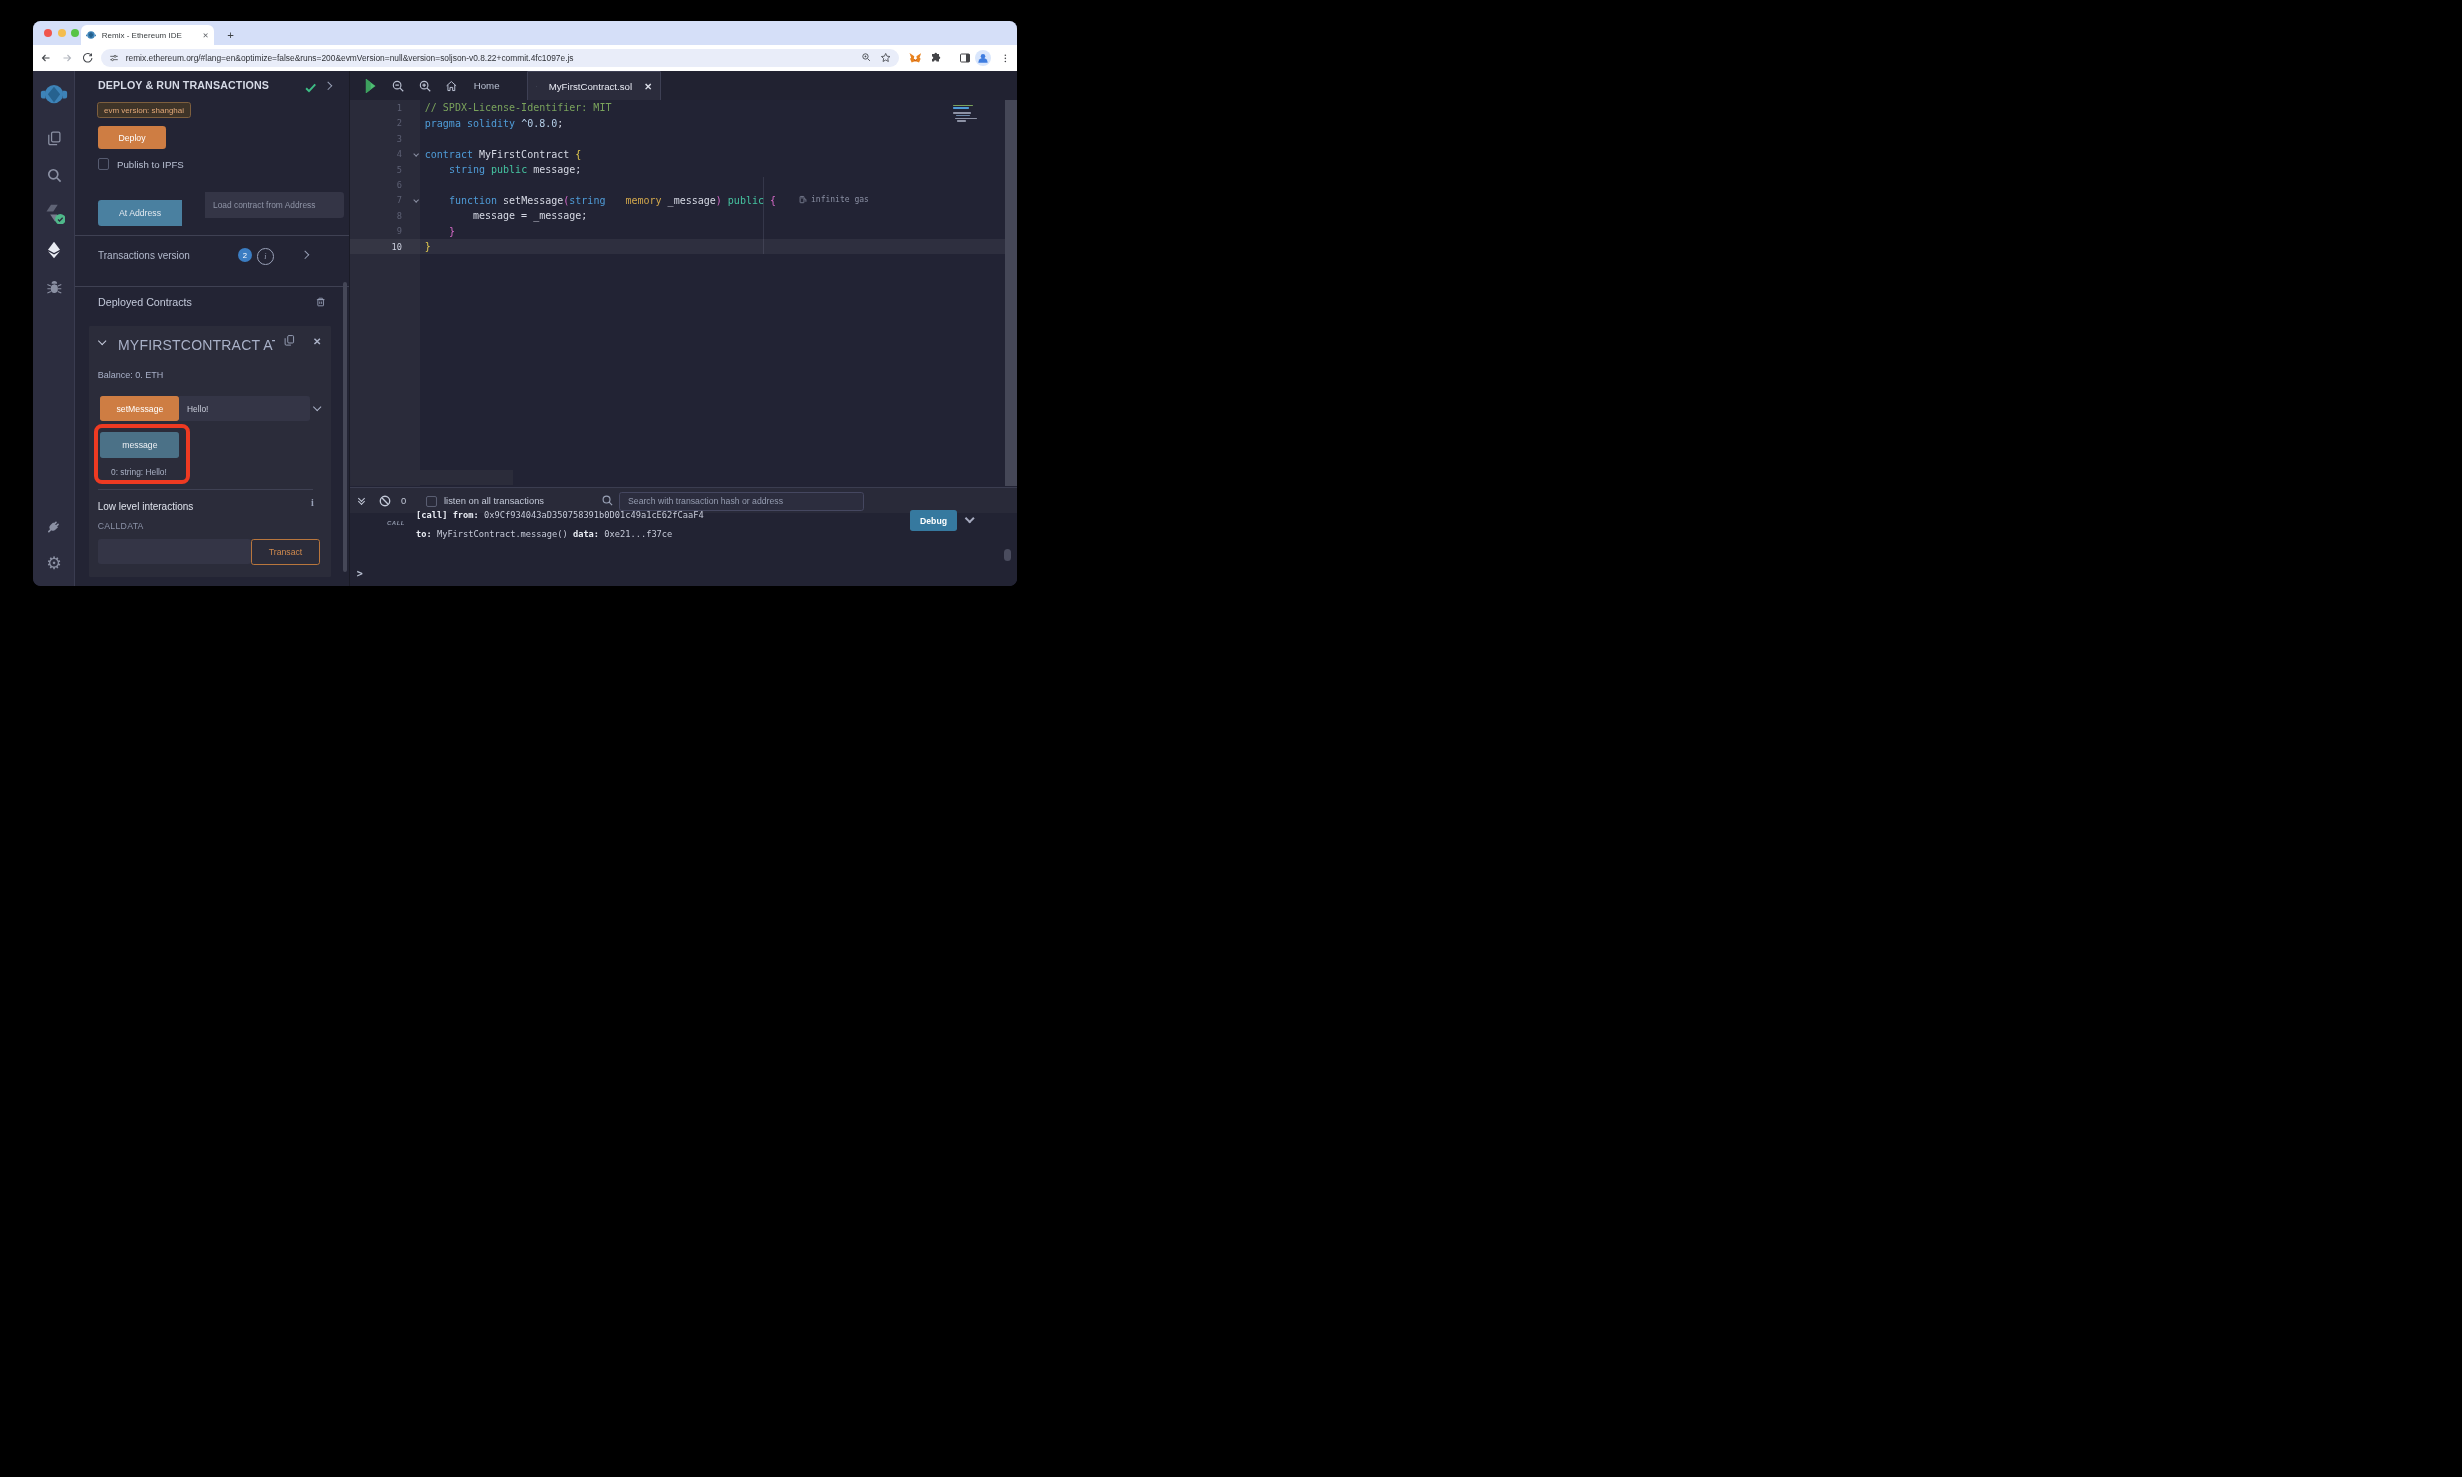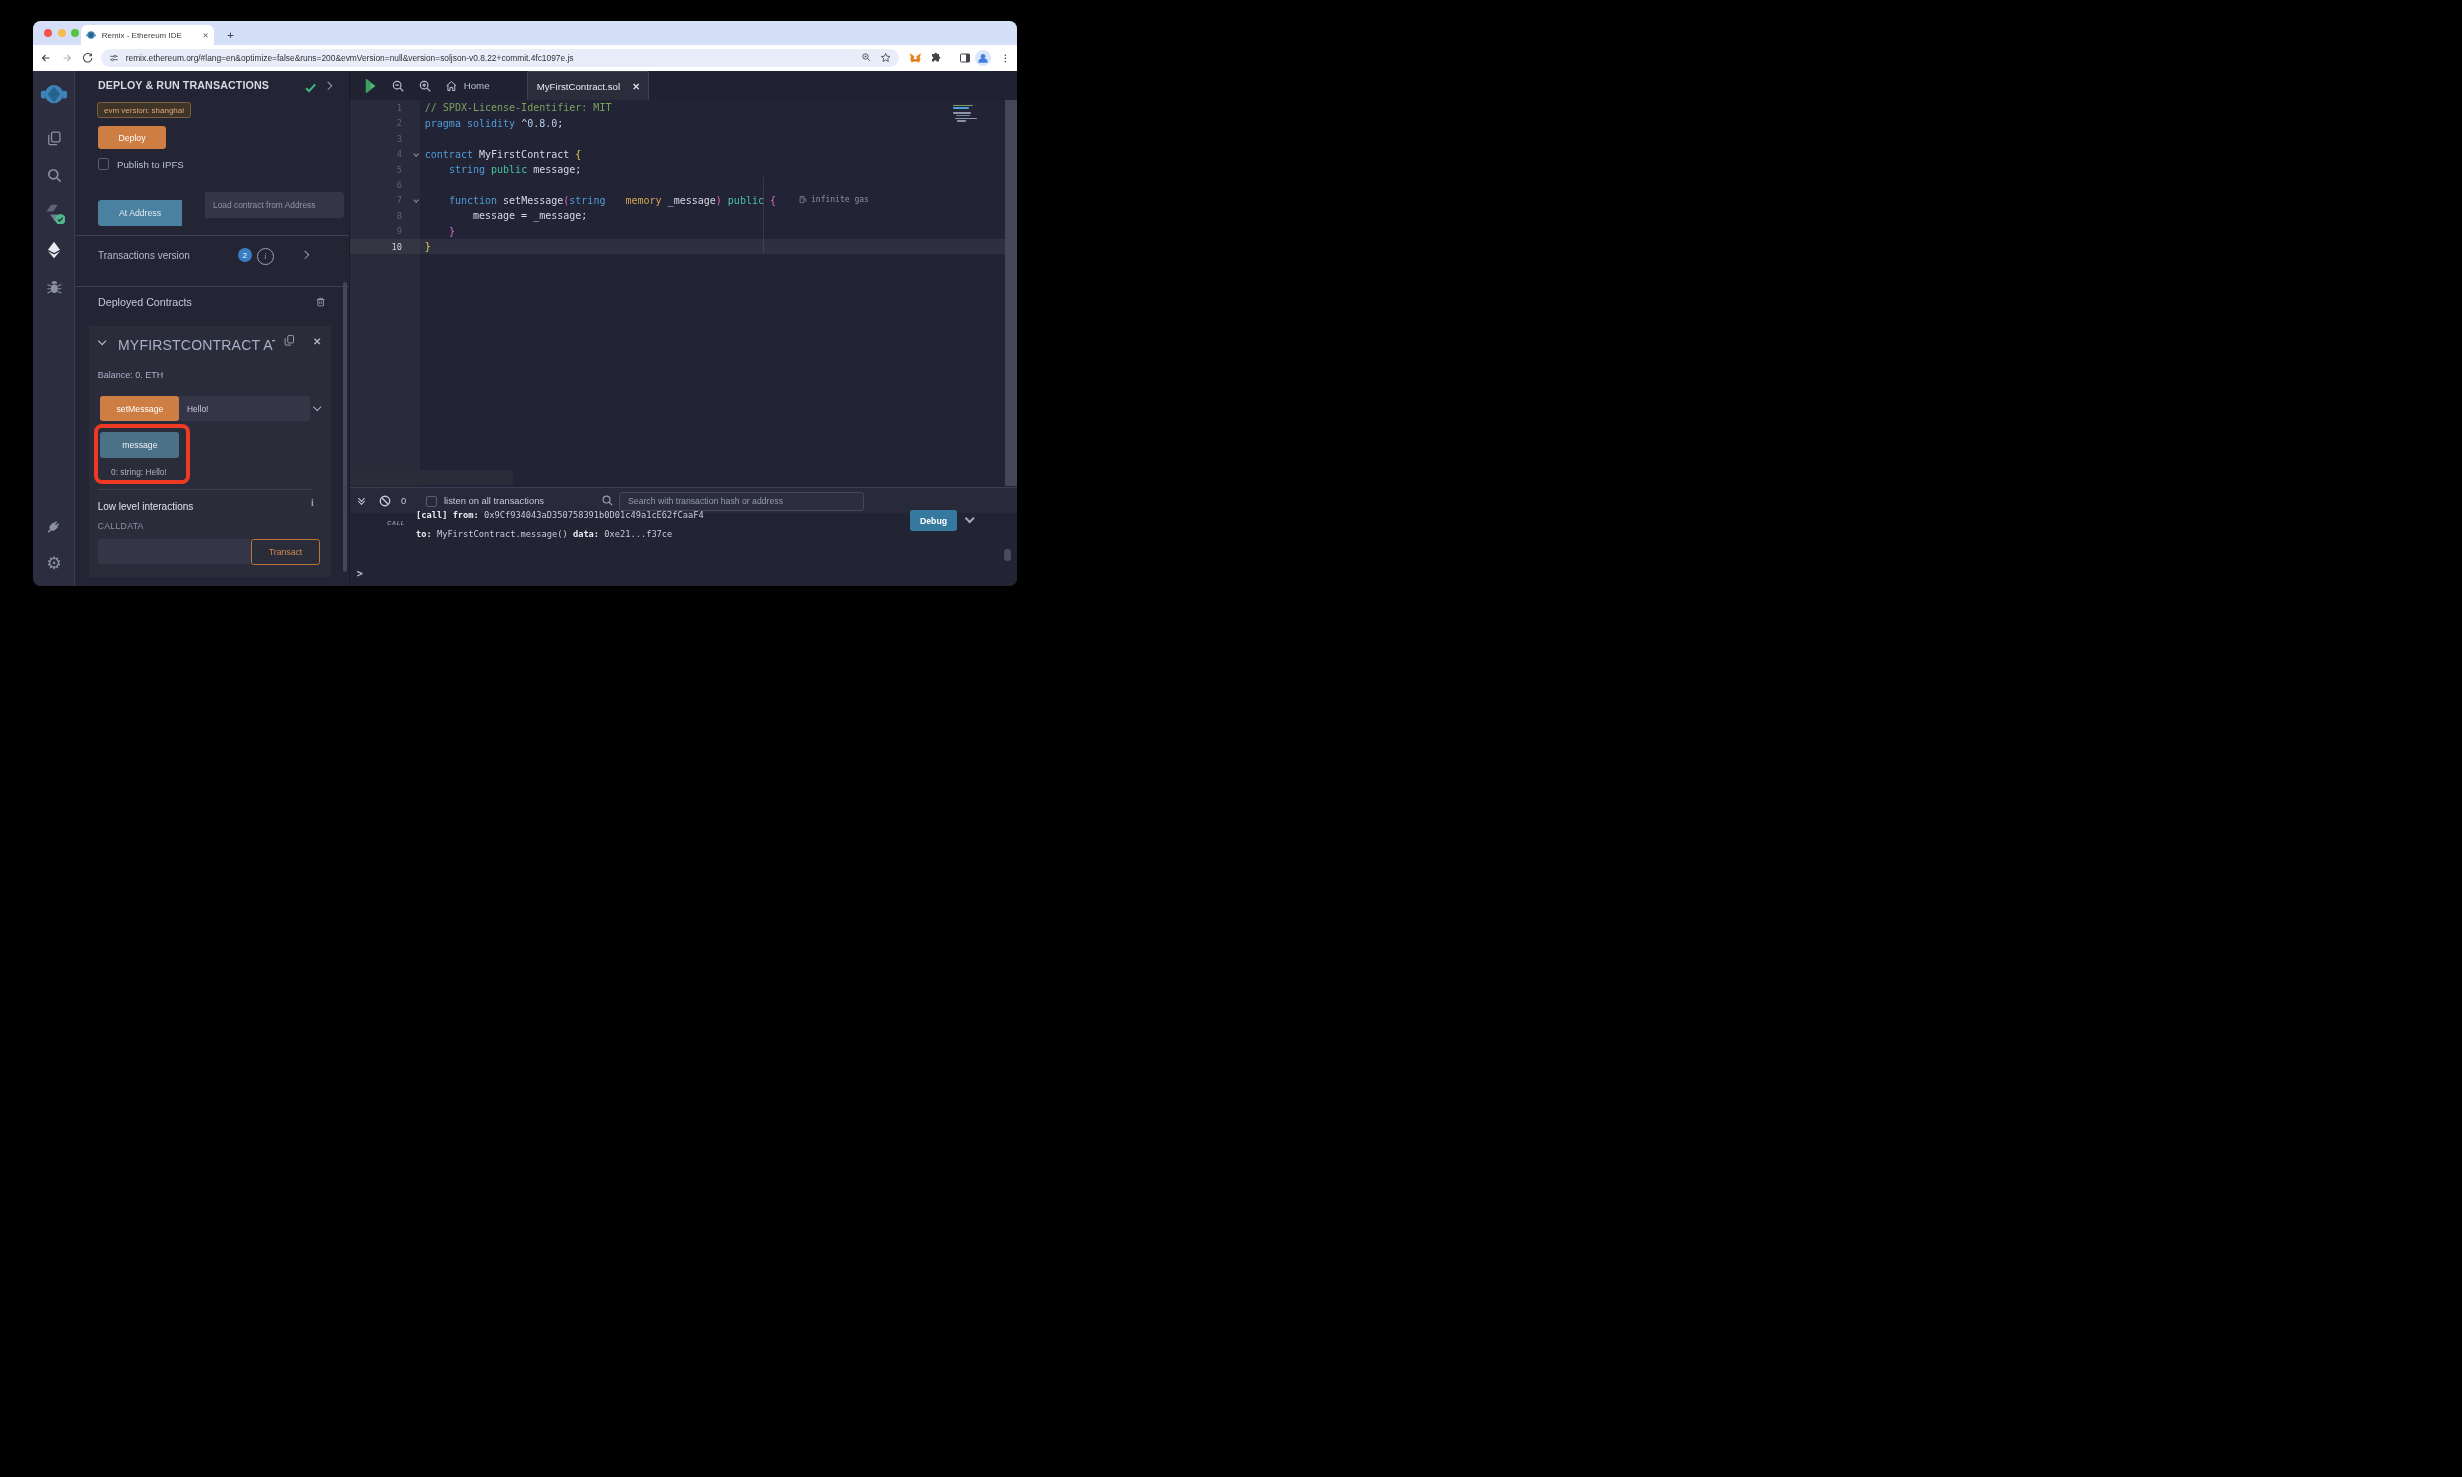--- a/index.html
+++ b/index.html
@@ -53,23 +53,23 @@
   .card{position:absolute;left:14px;top:255px;width:242px;height:251px;background:#2b2c3a;border-radius:1.3px;}
   .card-title{font-size:14px;color:#a9b1c8;letter-spacing:0.2px;white-space:nowrap;overflow:hidden;max-width:157px;}
   .redbox{position:absolute;left:5.4px;top:98px;width:96px;height:60px;border:4.7px solid var(--highlight-red,#ee3a22);
           border-radius:8px;box-sizing:border-box;}
   .btn-transact{background:transparent;border:0.7px solid #b8763d;color:#d08a4e;font-size:8.7px;border-radius:2.7px;}
   .p-scroll{position:absolute;left:268px;top:211px;width:4px;height:290px;border-radius:2px;background:#454757;}
 
   
   .editor{position:absolute;left:316px;top:0;width:668px;height:416px;background:#222334;border-left:1.3px solid #1a1b26;box-sizing:border-box;}
   .edtabbar{position:absolute;left:0;top:0;width:100%;height:29px;background:#212231;}
-  .edtab-home{position:absolute;left:95px;top:0;height:29px;display:flex;align-items:center;gap:6px;color:#b9c0d2;font-size:9.7px;}
-  .edtab-file{position:absolute;left:177px;top:0;height:29px;width:122px;background:#2b2c3c;border:0.7px solid #3e4054;border-bottom:none;
-              box-sizing:border-box;display:flex;align-items:center;gap:12px;padding:0 8px;color:#e8eaf2;font-size:9.7px;border-radius:1.3px 1.3px 0 0;justify-content:flex-end;}
+  .edtab-home{position:absolute;left:95px;top:0;height:29px;display:flex;align-items:center;gap:16px;color:#b9c0d2;font-size:9.7px;}
+  .edtab-file{position:absolute;left:177px;top:0;height:29px;width:134px;background:#2b2c3c;border:0.7px solid #3e4054;border-bottom:none;
+              box-sizing:border-box;display:flex;align-items:center;gap:12px;padding:0 8px;color:#e8eaf2;font-size:9.7px;border-radius:1.3px 1.3px 0 0;}
   .gutterbg{position:absolute;left:0;top:29px;width:70px;height:386px;background:#2a2b3a;}
   .code{position:absolute;left:0;top:29px;width:100%;font-family:"DejaVu Sans Mono",monospace;}
   .crow{position:relative;display:flex;height:15.4px;align-items:center;}
   .crow.cur{background:rgba(255,255,255,.055);}
   .crow .ln{width:52px;text-align:right;padding-right:5.4px;font-size:8.7px;color:#5d6074;flex:none;}
   .crow.cur .ln{color:#ced2e0;}
   .crow .fold{width:17.4px;flex:none;color:#8a8fa2;display:flex;align-items:center;justify-content:center;}
   .crow .fold .chv{width:3.3px;height:3.3px;border-width:1px;}
   .crow pre{margin:0;font:10px/15.4px "DejaVu Sans Mono",monospace;white-space:pre;}
   .tk-c{color:#7aa35c;} .tk-k{color:#4f9cd8;} .tk-t{color:#45c3a0;} .tk-g{color:#d2a74c;padding-left:14px;}

